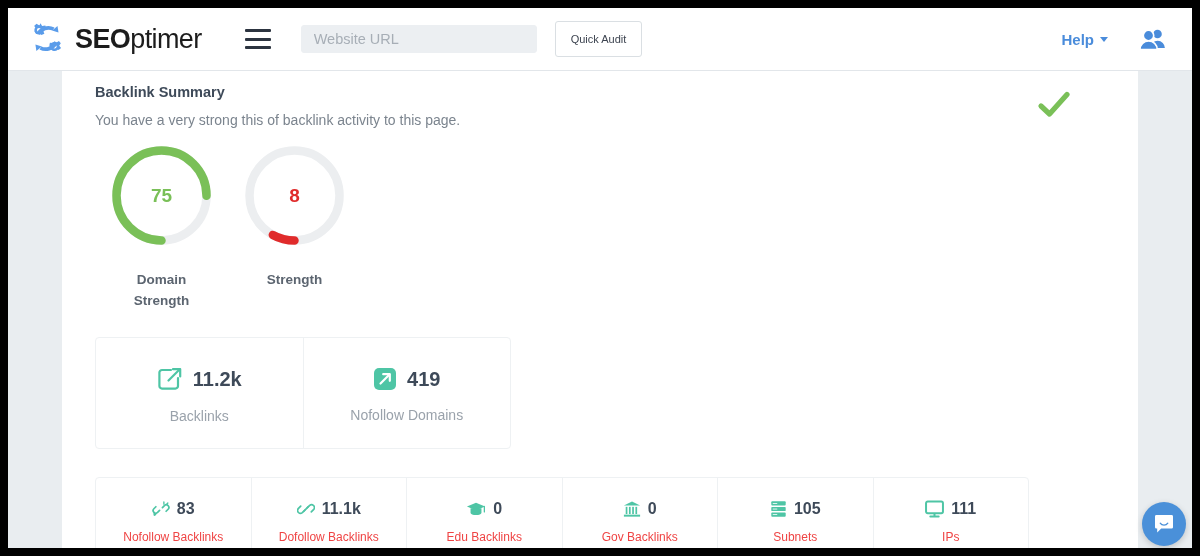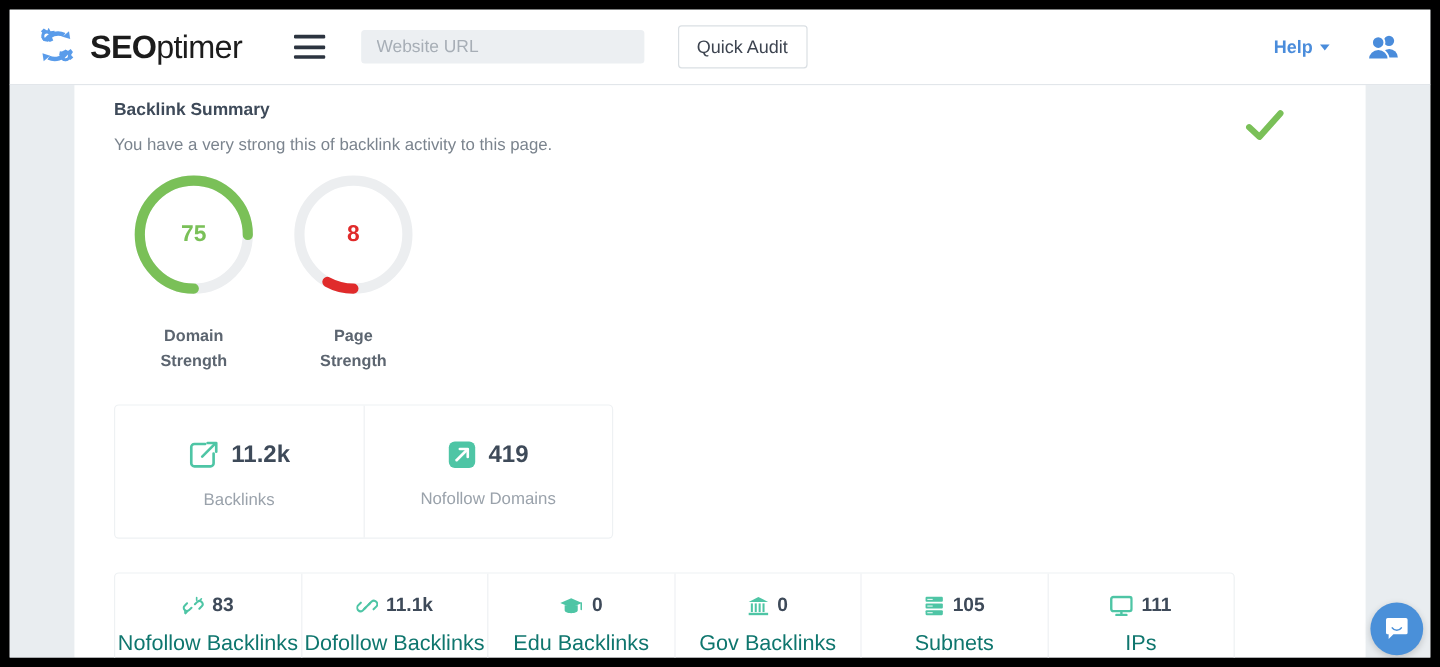--- a/index.html
+++ b/index.html
@@ -47,27 +47,27 @@
     background: #eceff2;
     border: 1px solid #eceff2;
     border-radius: 3px;
     padding: 0 12px;
     font-size: 14.5px;
     color: #4a4a4a;
     font-family: "Liberation Sans", sans-serif;
   }
   .url-input::placeholder { color: #a7aeb6; }
   .quick-audit {
-    margin-left: 28px;
+    margin-left: 18px;
     height: 36px;
     padding: 0 15px;
     background: #fff;
     border: 1px solid #dadfe3;
     border-radius: 3px;
-    font-size: 15px;
+    font-size: 11px;
     color: #3d4450;
     cursor: pointer;
     font-family: "Liberation Sans", sans-serif;
   }
   .top-right {
     margin-left: auto; margin-right: 24px;
     display: flex; align-items: center; gap: 30px;
   }
   .help-link {
     font-size: 15px; font-weight: bold; color: #4a8cdb;
@@ -158,21 +158,21 @@
   .bot-card {
     flex: 1 1 0;
     display: flex; flex-direction: column; align-items: center;
     justify-content: center;
     padding-top: 3px;
   }
   .bot-card + .bot-card { border-left: 1px solid #eef1f3; }
   .bot-top { display: flex; align-items: center; gap: 7px; }
   .bot-top svg { display: block; }
   .bot-num { font-size: 16px; font-weight: bold; color: #3e4a59; }
-  .bot-lbl { margin-top: 12px; font-size: 18px; color: #0f766e; }
+  .bot-lbl { margin-top: 12px; font-size: 12px; color: #ef4444; }
 
   
   .chat-bubble {
     position: absolute; left: 1134px; top: 494px;
     width: 44px; height: 44px; border-radius: 50%;
     background: #4a90d9;
     display: flex; align-items: center; justify-content: center;
     cursor: pointer;
     box-shadow: 0 2px 6px rgba(0,0,0,.18);
   }
@@ -254,21 +254,20 @@
 
       <div class="gauge-cell">
         <div class="gauge">
           <svg viewBox="0 0 105 105" width="105" height="105">
             <circle cx="52.5" cy="52.5" r="45" fill="none" stroke="#eceef0" stroke-width="8.5"></circle>
             <circle id="ring-1" cx="52.5" cy="52.5" r="45" fill="none" stroke="#e02b2b" stroke-width="8.5" stroke-linecap="round" transform="rotate(90 52.5 52.5)" stroke-dasharray="22.62 282.74" stroke-dashoffset="0"></circle>
           </svg>
           <div class="gauge-val" style="color:#e02b2b">8</div>
         </div>
         <div class="gauge-label">
-          <div>Page</div>
           <div>Strength</div>
         </div>
       </div>
     </div>
 
     <div class="mid-cards">
 
       <div class="mid-card">
         <div class="mid-top">
           <svg width="26" height="26" viewBox="0 0 26 26">

